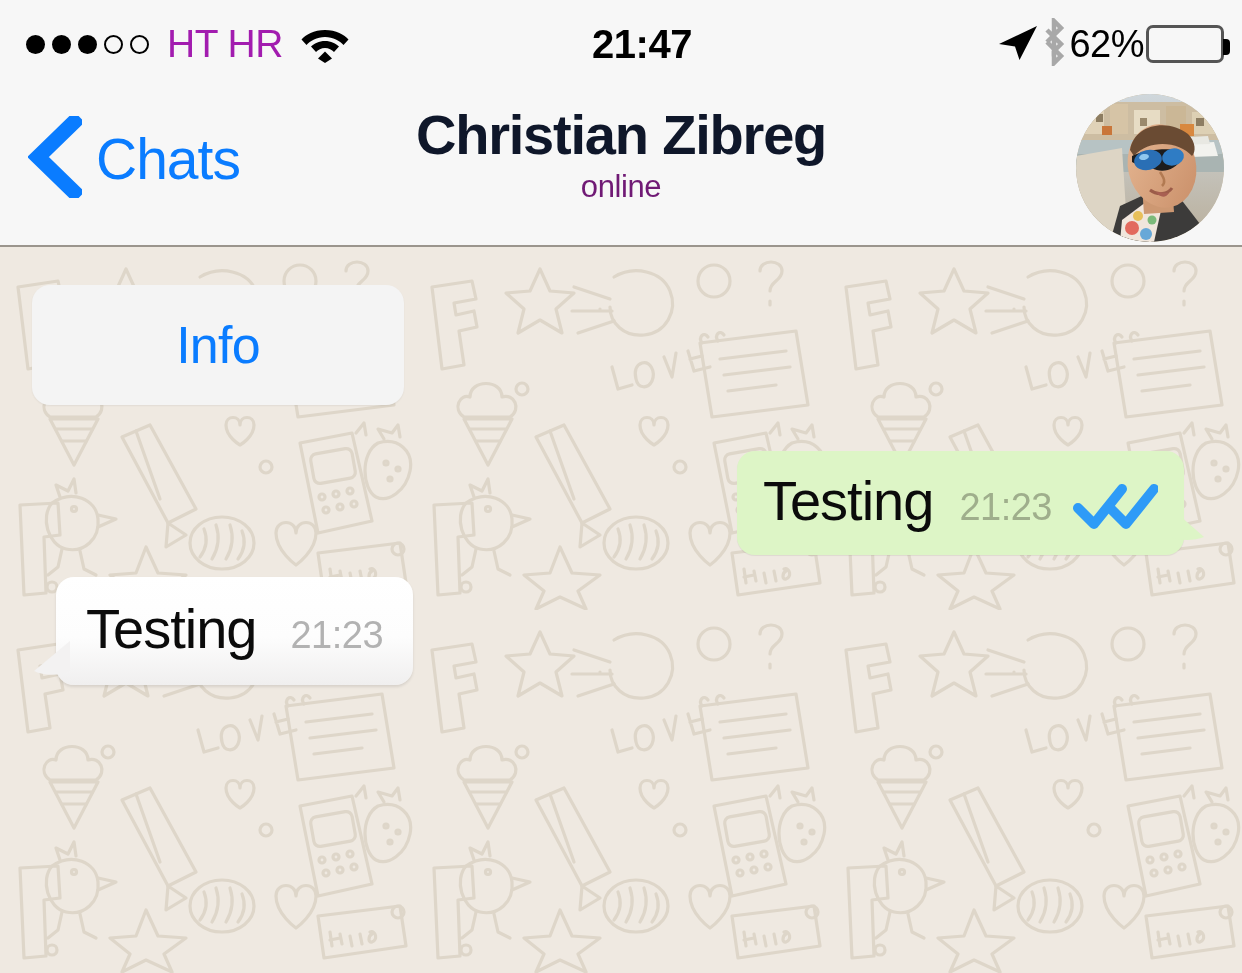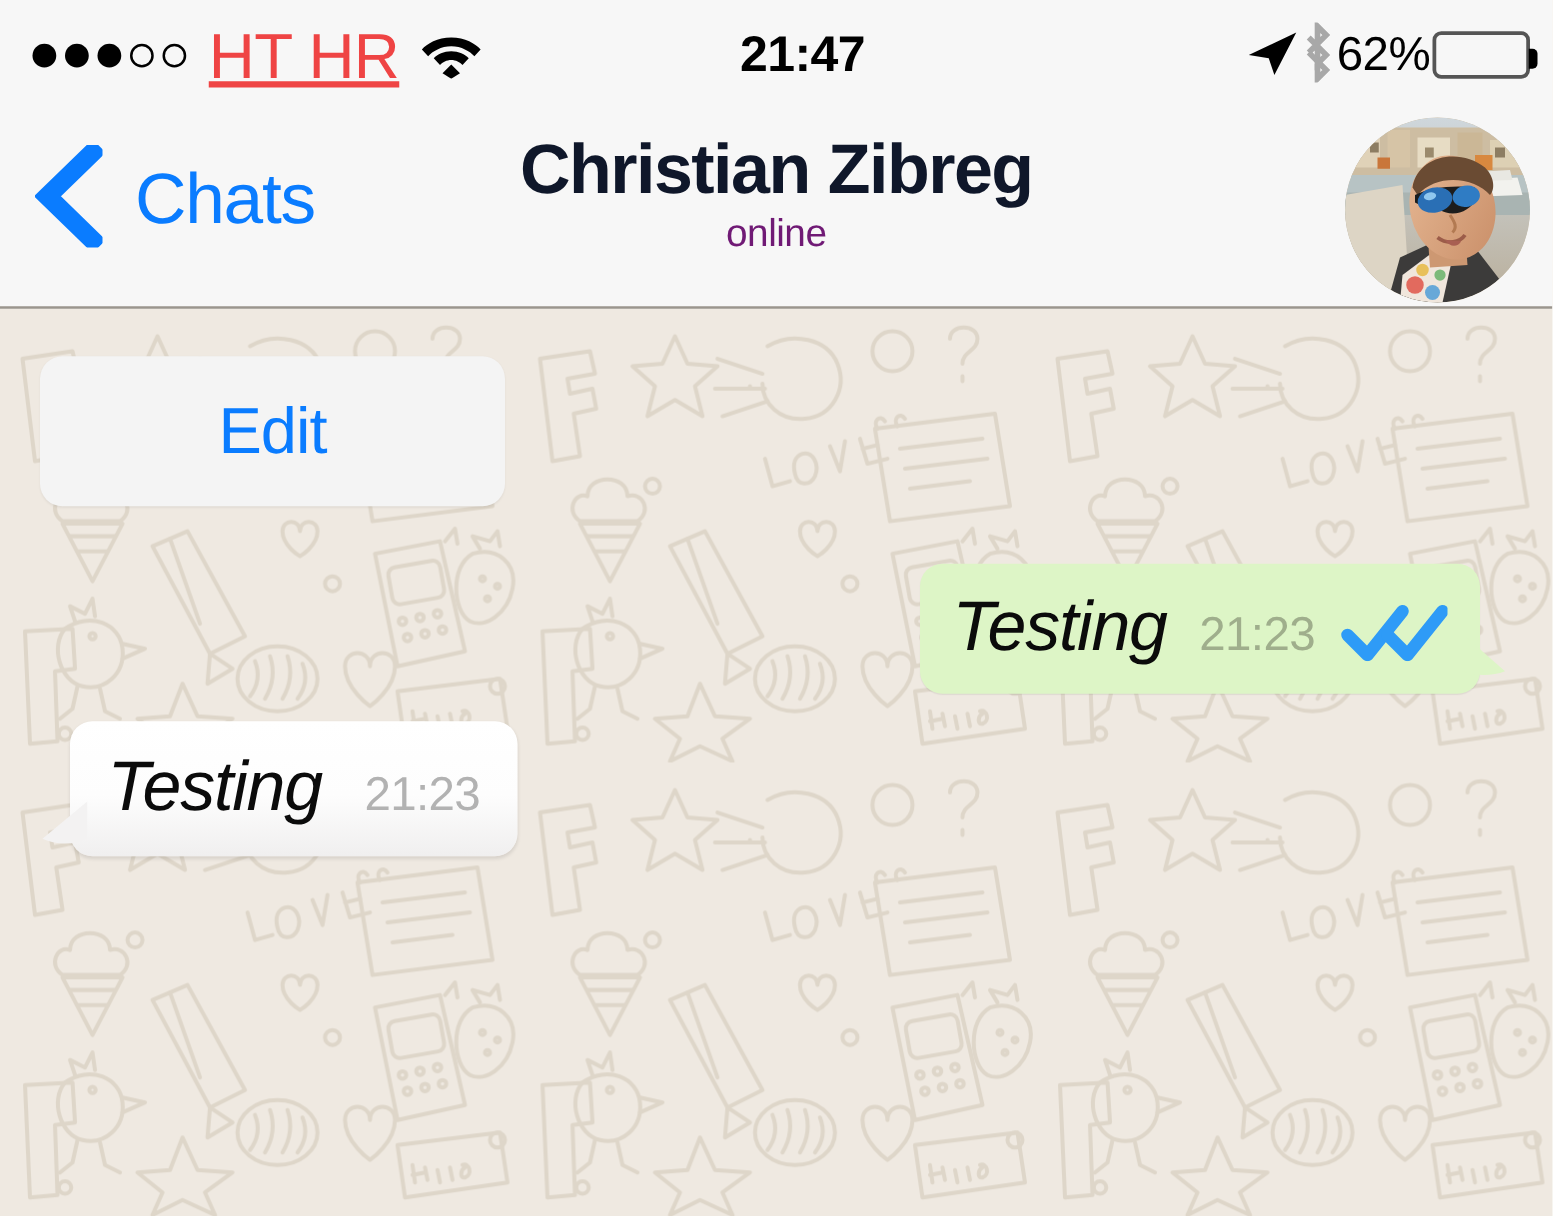--- a/index.html
+++ b/index.html
@@ -50,26 +50,25 @@
   .dot {
     width: 19px;
     height: 19px;
     border-radius: 50%;
     box-sizing: border-box;
   }
   .dot.filled { background: #000; }
   .dot.empty  { background: transparent; border: 2px solid #000; }
 
   .carrier {
-    font-size: 51px;
-    color: #ef4444;
+    font-size: 39px;
+    color: #a21caf;
     letter-spacing: -0.5px;
     font-weight: 400;
     white-space: nowrap;
-    text-decoration: underline;
   }
   .wifi-icon {
     margin-left: 18px;
     display: flex;
     align-items: center;
   }
   .status-time {
     position: absolute;
     left: 0; right: 0;
     top: 0;
@@ -131,21 +130,21 @@
     border-bottom: 2px solid #9b958d;
     box-sizing: border-box;
     z-index: 25;
   }
   .back-button {
     position: absolute;
     left: 28px;
     top: 28px;
     display: flex;
     align-items: center;
-    gap: 26px;
+    gap: 14px;
     cursor: pointer;
   }
   .back-chevron { display: block; }
   .back-label {
     font-size: 57px;
     color: #0a7cff;
     letter-spacing: -1px;
     line-height: 1;
   }
   .nav-title-wrap {
@@ -244,21 +243,20 @@
     display: flex;
     align-items: baseline;
     box-sizing: border-box;
   }
   .bubble .msg-text {
     font-size: 56px;
     color: #0b0b0b;
     letter-spacing: -1px;
     line-height: 1;
     white-space: nowrap;
-    font-style: italic;
   }
   .bubble .msg-time {
     font-size: 38px;
     letter-spacing: -0.5px;
     line-height: 1;
     white-space: nowrap;
   }
 
   
   .bubble.out {
@@ -514,21 +512,21 @@
             <path d="M318 306 L400 296 L406 336 L324 348 Z"></path>
             <path d="M330 322 L332 336 M330 330 L340 328 M340 324 L342 334 M350 326 L352 336 M360 324 L362 334 M370 322 C376 320 378 330 372 332 C368 333 368 326 372 324"></path>
           </g>
         </pattern>
       </defs>
       <rect width="1242" height="726" fill="url(#doodle)"></rect>
     </svg>
 
     <div class="action-row">
       <div class="action-btn call">
-        <span class="lbl">Edit</span>
+        <span class="lbl">Info</span>
       </div>
     </div>
 
     <div class="messages">
 
       <div class="bubble out">
         <span class="msg-text">Testing</span>
         <span class="msg-time">21:23</span>
         <span class="ticks">
           <svg width="86" height="48" viewBox="0 0 86 48">

